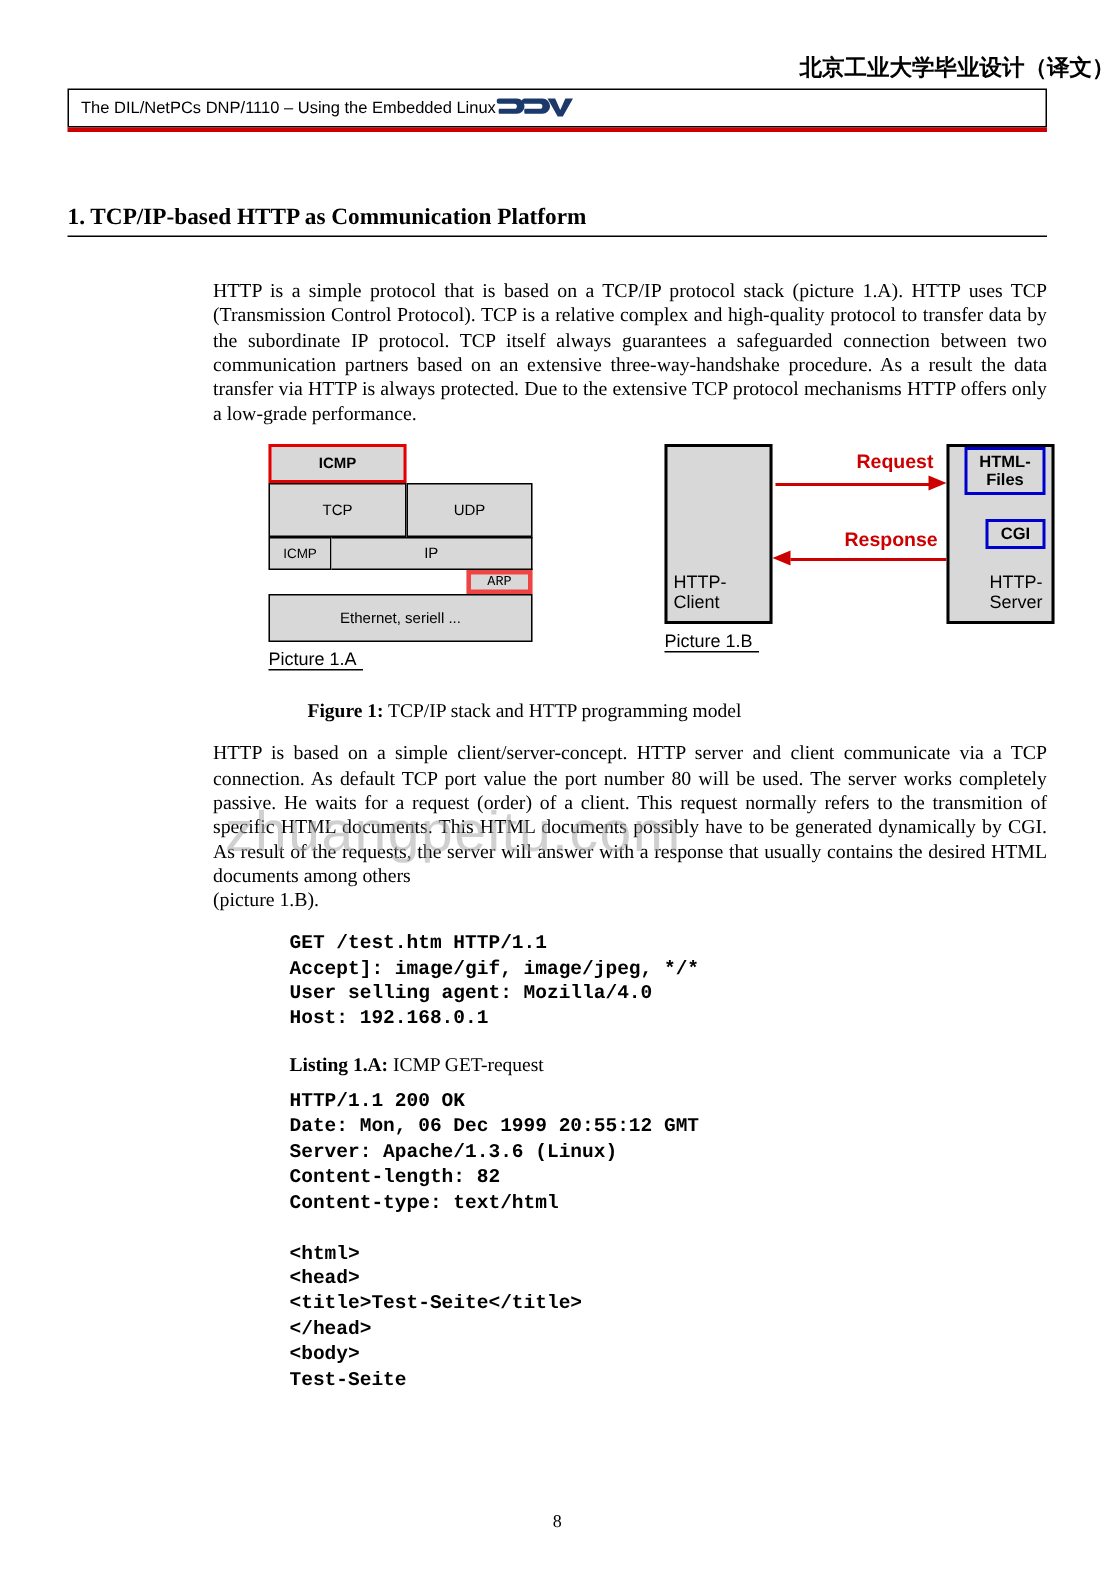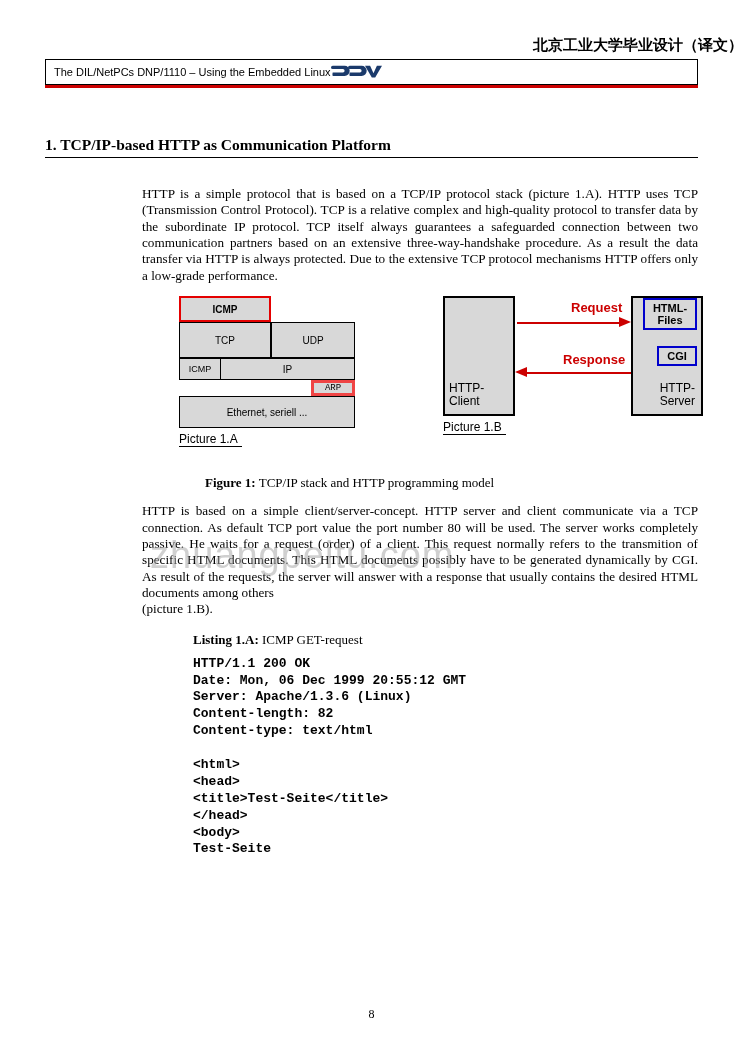--- a/index.html
+++ b/index.html
@@ -177,21 +177,21 @@
   .arrow-head-l {
     position: absolute;
     width: 0; height: 0;
     border-top: 5px solid transparent;
     border-bottom: 5px solid transparent;
     border-right: 12px solid #cc0000;
   }
   .fig-caption {
     margin-left: 160px;
     font-size: 13px;
-    margin-top: 28px;
+    margin-top: 18px;
     margin-bottom: 12px;
     font-family: Liberation Serif, serif;
   }
   .fig-caption .fc-bold { font-weight: bold; }
   .code-block {
     margin-left: 148px;
     font-family: "Courier New", Courier, monospace;
     font-weight: bold;
     font-size: 13px;
     line-height: 1.3;
@@ -295,20 +295,24 @@
     </div>
   </div>
 
   <div class="fig-caption">
     <span class="fc-bold">Figure 1:</span><span> TCP/IP stack and HTTP programming model</span>
   </div>
 
   <div class="body-text" style="margin-bottom:0;">HTTP is based on a simple client/server-concept. HTTP server and client communicate via a TCP connection. As default TCP port value the port number 80 will be used. The server works completely passive. He waits for a request (order) of a client. This request normally refers to the transmition of specific HTML documents. This HTML documents possibly have to be generated dynamically by CGI. As result of the requests, the server will answer with a response that usually contains the desired HTML documents among others</div>
   <div class="body-text para" style="text-align:left;">(picture 1.B).</div>
 
+  <div class="code-block">GET /test.htm HTTP/1.1
+Accept]: image/gif, image/jpeg, */*
+User selling agent: Mozilla/4.0
+Host: 192.168.0.1</div>
 
   <div class="listing-caption">
     <span class="lc-bold">Listing 1.A:</span><span> ICMP GET-request</span>
   </div>
 
   <div class="code-block">HTTP/1.1 200 OK
 Date: Mon, 06 Dec 1999 20:55:12 GMT
 Server: Apache/1.3.6 (Linux)
 Content-length: 82
 Content-type: text/html

